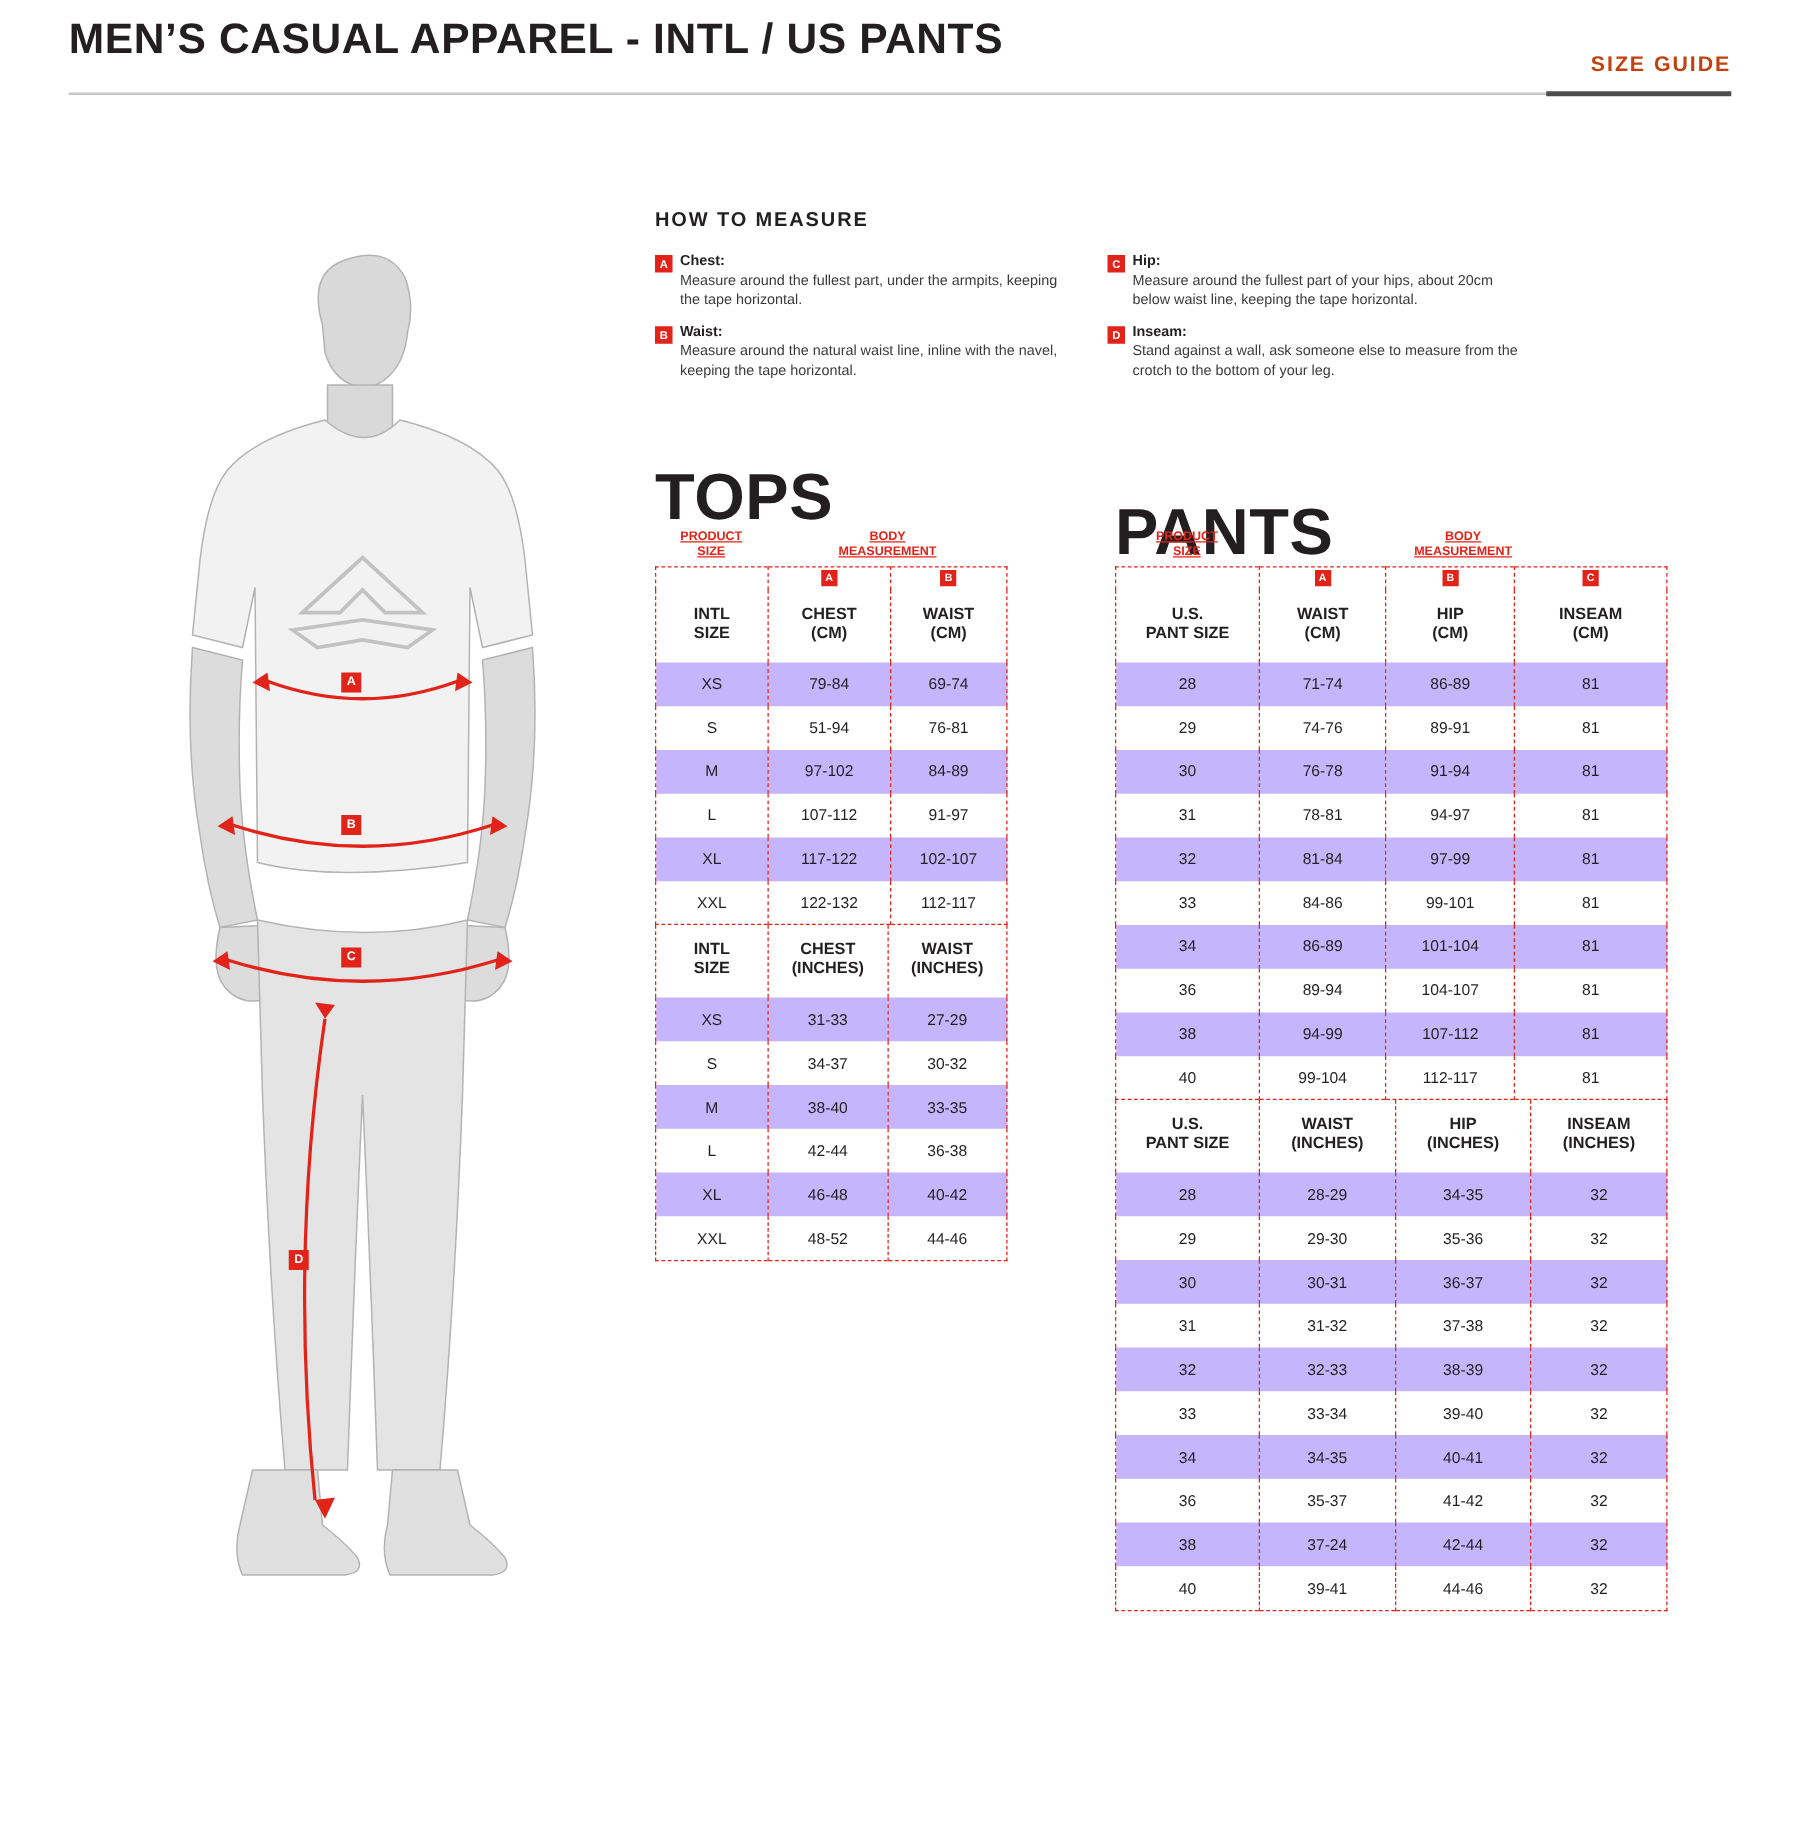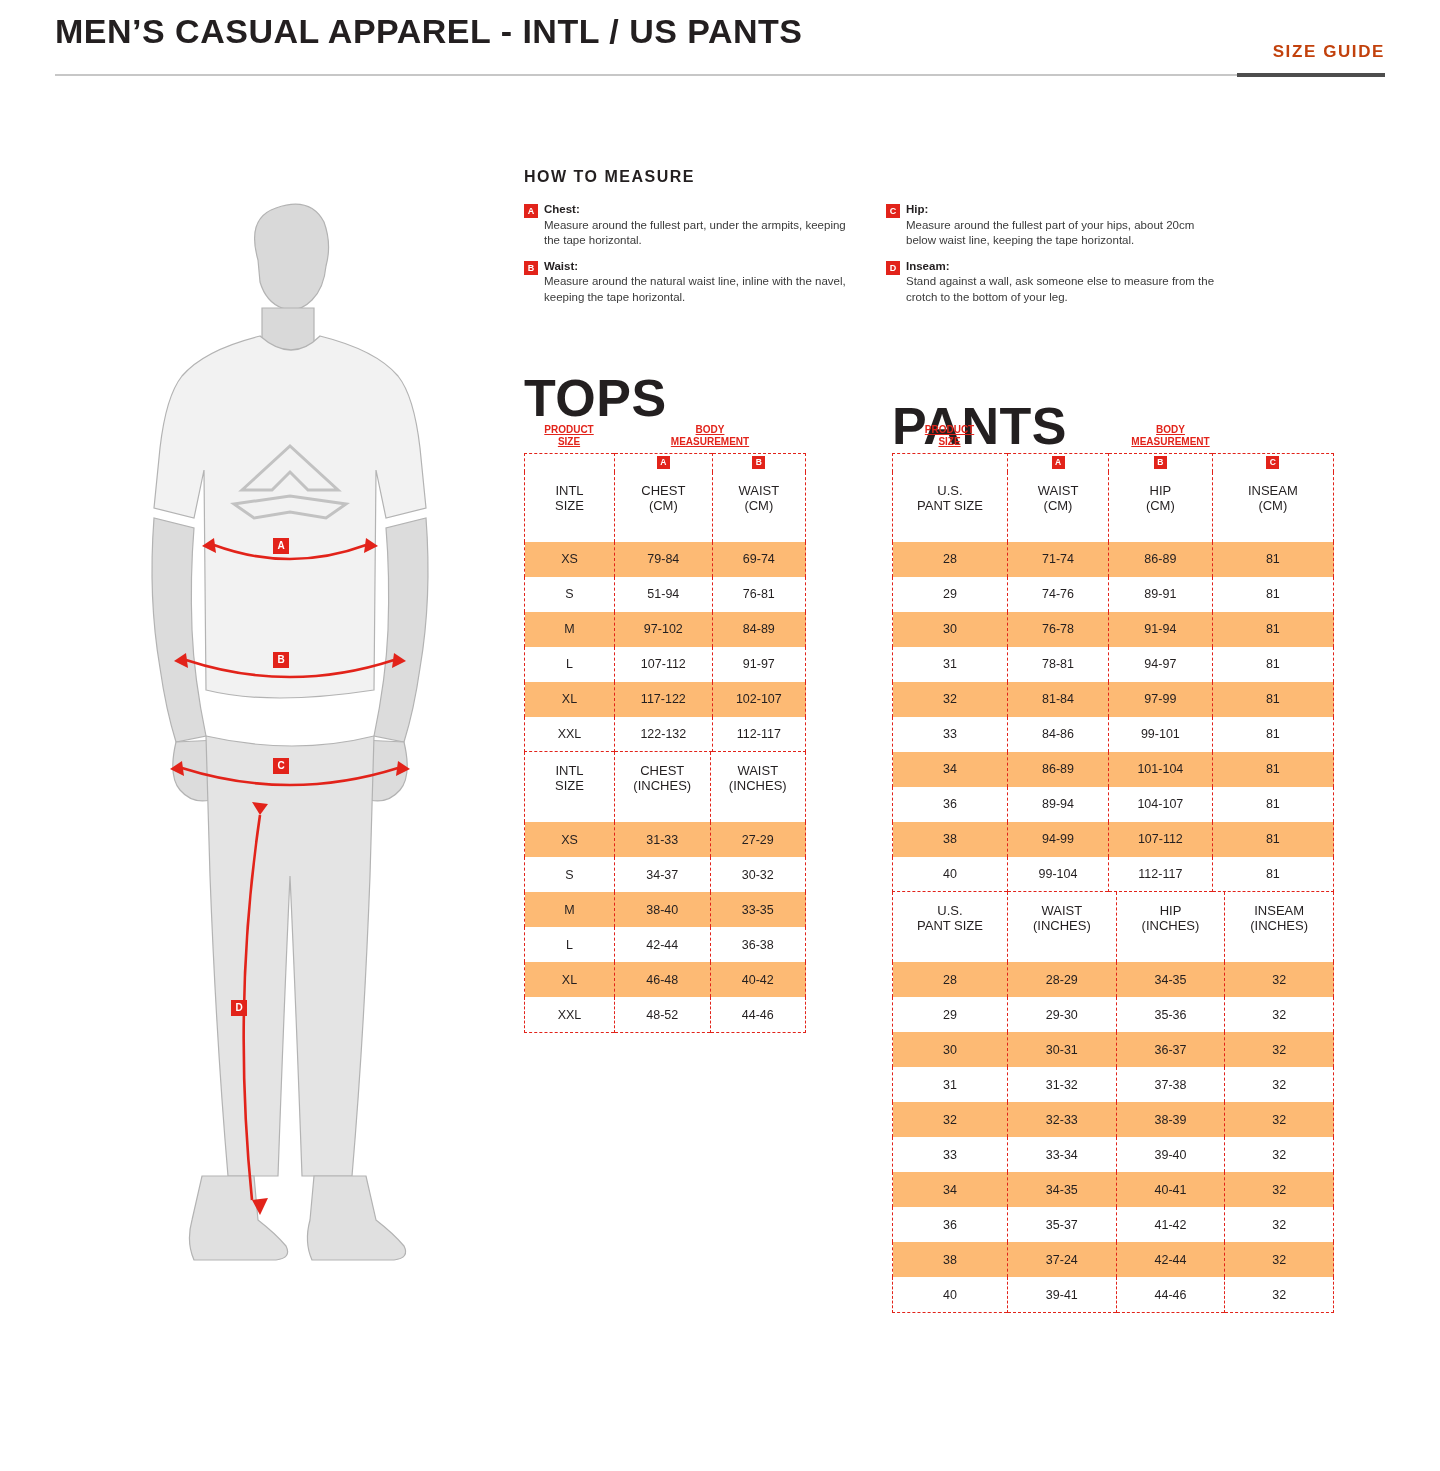--- a/index.html
+++ b/index.html
@@ -72,26 +72,26 @@
   }
   .grp-head .g1 { flex: 0 0 auto; }
   .grp-head .g2 { flex: 1 1 auto; }
 
   table.sz { border-collapse: collapse; width: 100%; border: 1px dashed #e2231a; }
   table.sz td, table.sz th {
     text-align: center; font-size: 12.5px; color: #231f20; font-weight: normal;
     border: none; padding: 0;
   }
   table.sz tr.head th {
-    font-size: 13px; font-weight: normal; line-height: 1.15;
-    padding: 12px 2px 28px; background: #ffffff; vertical-align: middle;
+    font-size: 13px; font-weight: bold; line-height: 1.15;
+    padding: 12px 2px 16px; background: #ffffff; vertical-align: middle;
   }
   table.sz tr.head th .sub { display: block; }
   table.sz tbody tr td { height: 35px; vertical-align: middle; }
-  table.sz tbody tr.alt td { background: #fdba74; }
+  table.sz tbody tr.alt td { background: #c4b5fd; }
   .vsep { border-left: 1px dashed #e2231a !important; }
 
   .colbadge {
     display: inline-block; width: 13px; height: 13px; background: #e2231a;
     color: #fff; font-size: 8.5px; font-weight: bold; line-height: 13px;
     text-align: center; margin-bottom: 3px;
   }
   .badge-row td { padding-top: 8px; height: auto !important; background: #fff !important; }
 
   

